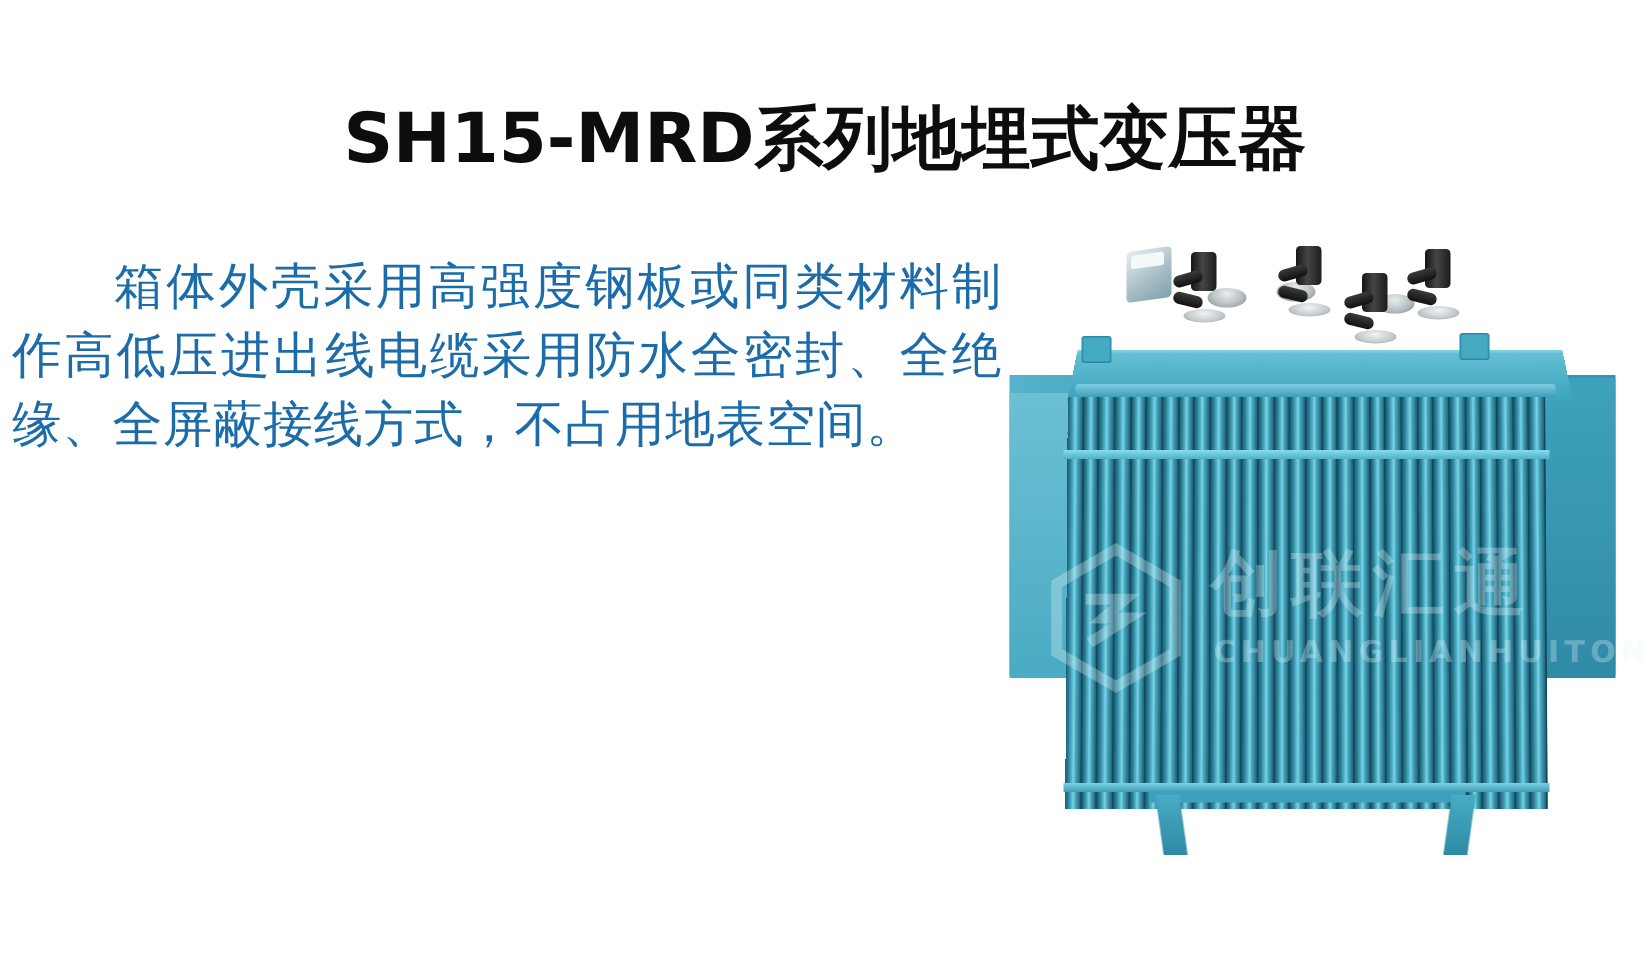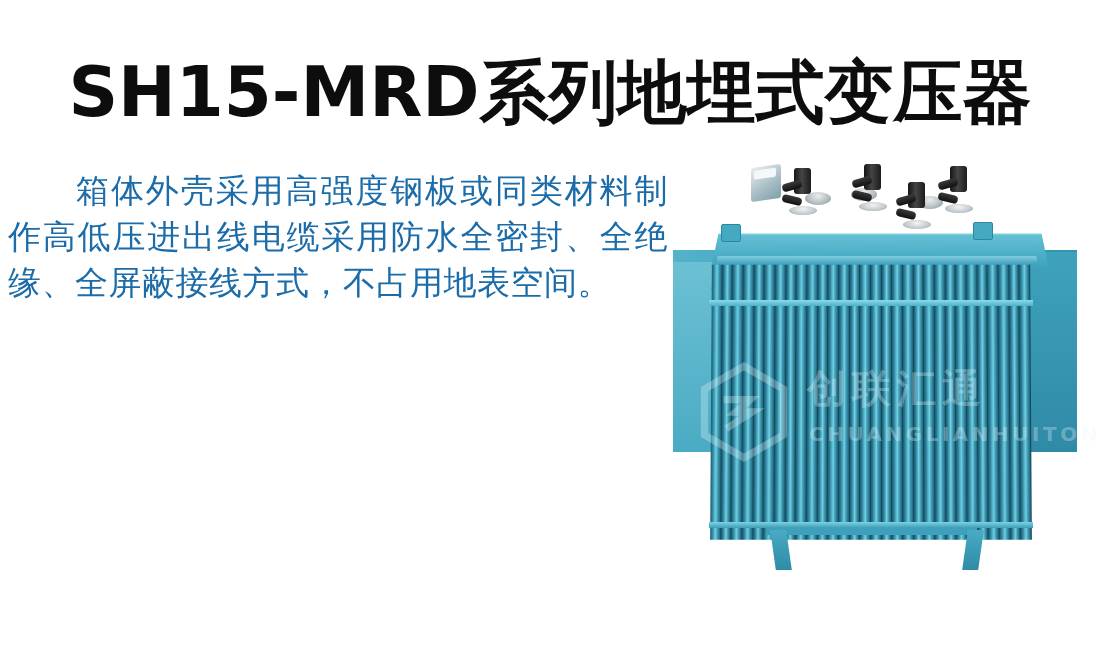--- a/index.html
+++ b/index.html
@@ -18,21 +18,21 @@
     overflow: hidden;
   }
 
   
   #title {
     position: absolute;
     left: 0;
     top: 62px;
     width: 1100px;
     text-align: center;
-    font-size: 69px;
+    font-size: 46px;
     line-height: 60px;
     font-weight: bold;
     color: #0d0d0d;
     letter-spacing: 0px;
     white-space: nowrap;
   }
 
   
   #copy {
     position: absolute;
@@ -239,21 +239,21 @@
     top: 198px;
     width: 390px;
     height: 125px;
     pointer-events: none;
     opacity: 0.30;
   }
   .wm-text {
     position: absolute;
     left: 126px;
     top: 8px;
-    font-size: 39px;
+    font-size: 48px;
     line-height: 62px;
     font-weight: bold;
     color: #e9f6fa;
     letter-spacing: 6px;
     white-space: nowrap;
   }
   .wm-sub {
     position: absolute;
     left: 128px;
     top: 72px;

